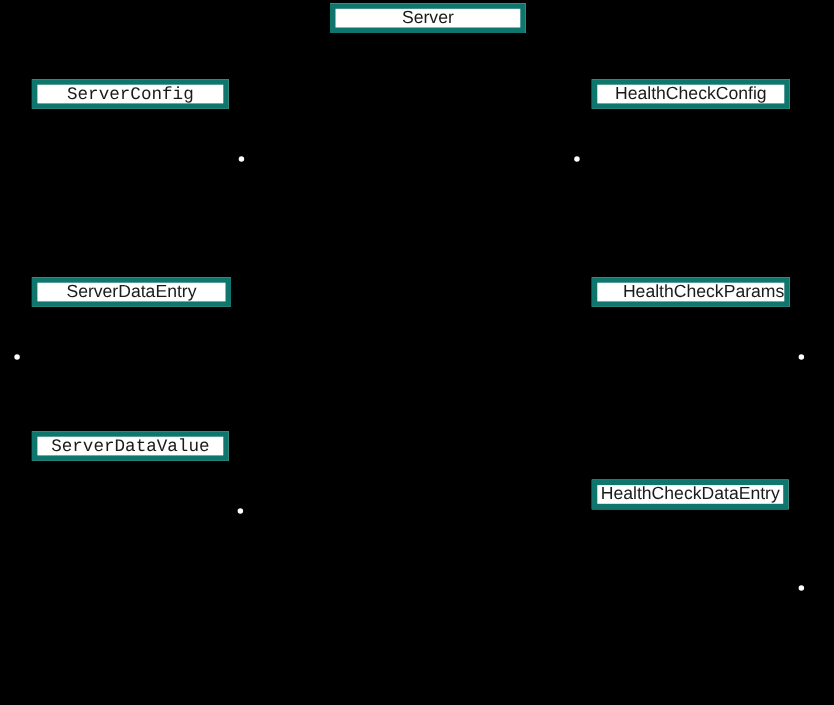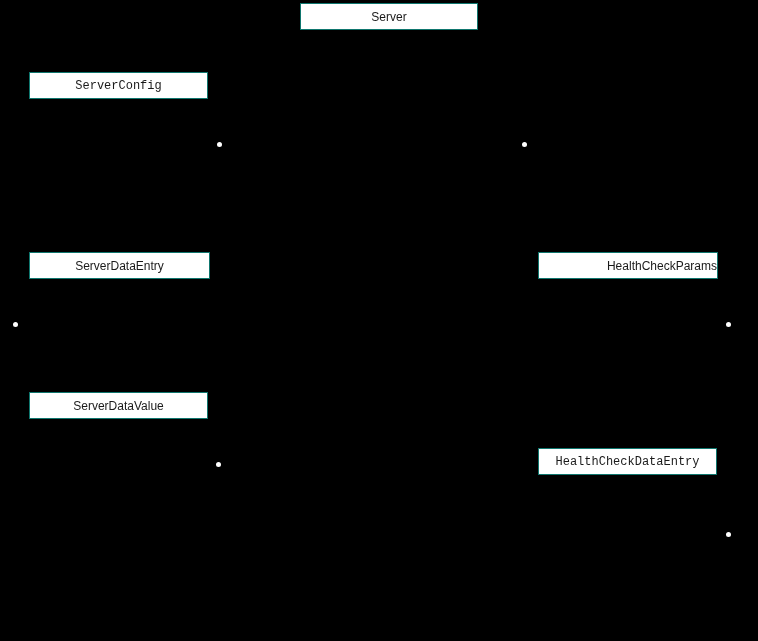--- a/index.html
+++ b/index.html
@@ -12,26 +12,26 @@
     width: 758px;
     height: 641px;
     background: #000000;
     overflow: hidden;
     font-family: "Liberation Sans", sans-serif;
   }
   .node {
     position: absolute;
     box-sizing: border-box;
     background: #ffffff;
-    border: 1px solid #0f766e;
+    border: 5px solid #0f766e;
     color: #000000;
     display: flex;
     align-items: center;
     justify-content: center;
-    font-size: 12px;
+    font-size: 16px;
     line-height: 1;
     white-space: nowrap;
   }
   .node span {
     color: #1a1a1a;
   }
   .dot {
     position: absolute;
     width: 5px;
     height: 5px;
@@ -45,34 +45,37 @@
 <div class="canvas">
 
   <div class="node" style="left:300px; top:3px; width:178px; height:27px;">
     <span>Server</span>
   </div>
 
   <div class="node" style="left:29px; top:72px; width:179px; height:27px;font-family:Liberation Mono, monospace;">
     <span>ServerConfig</span>
   </div>
 
+  <div class="node" style="left:538px; top:72px; width:180px; height:27px;">
+    <span>HealthCheckConfig</span>
+  </div>
 
   <div class="node" style="left:29px; top:252px; width:181px; height:27px;">
     <span>ServerDataEntry</span>
   </div>
 
   <div class="node" style="left:538px; top:252px; width:180px; height:27px;justify-content:flex-end;">
     <span>HealthCheckParams</span>
   </div>
 
-  <div class="node" style="left:29px; top:392px; width:179px; height:27px;">
+  <div class="node" style="left:29px; top:392px; width:179px; height:27px;font-family:Liberation Mono, monospace;">
     <span>ServerDataValue</span>
   </div>
 
-  <div class="node" style="left:538px; top:448px; width:179px; height:27px;font-family:Liberation Mono, monospace;">
+  <div class="node" style="left:538px; top:436px; width:179px; height:27px;">
     <span>HealthCheckDataEntry</span>
   </div>
 
   <div class="dot" style="left:217px; top:142px;"></div>
   <div class="dot" style="left:522px; top:142px;"></div>
   <div class="dot" style="left:13px;  top:322px;"></div>
   <div class="dot" style="left:726px; top:322px;"></div>
   <div class="dot" style="left:216px; top:462px;"></div>
   <div class="dot" style="left:726px; top:532px;"></div>
 

